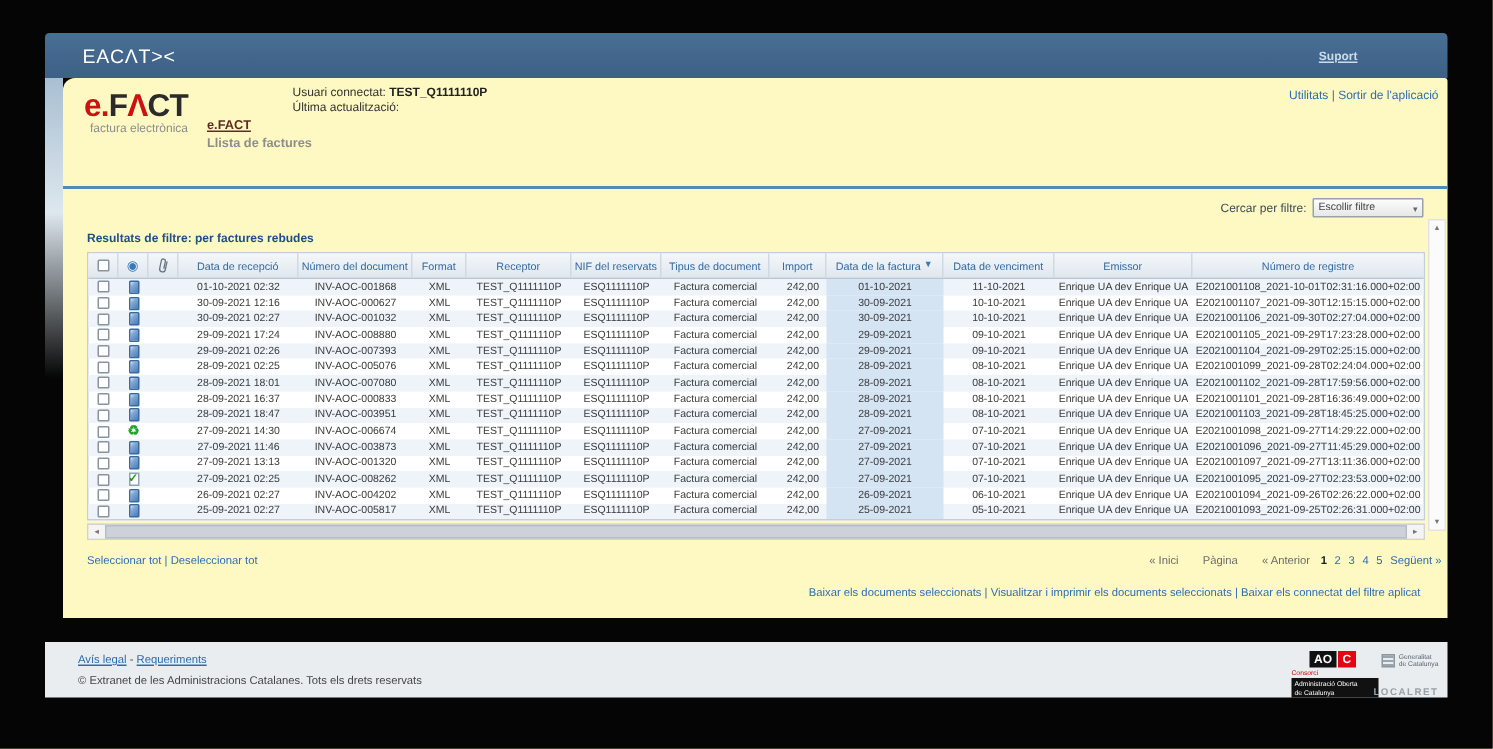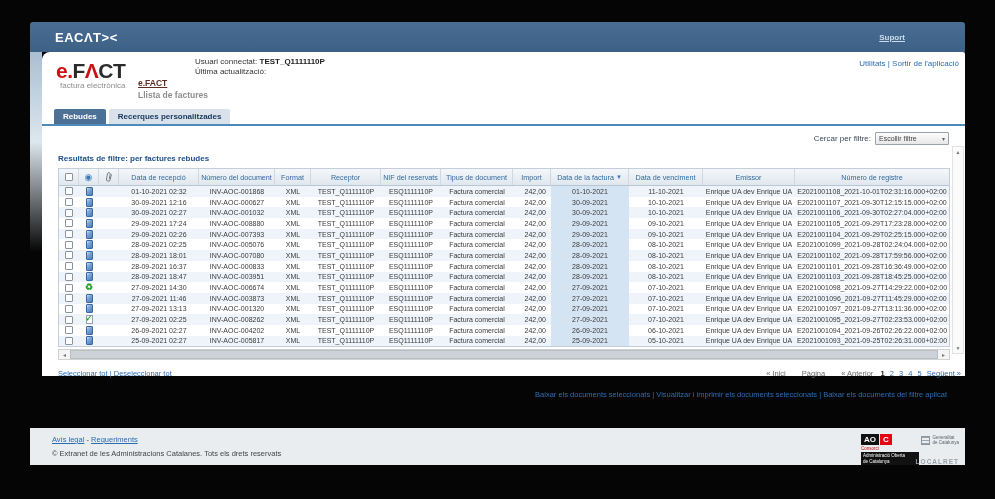--- a/index.html
+++ b/index.html
@@ -5,30 +5,30 @@
   * { box-sizing: border-box; margin: 0; padding: 0; }
   html,body { width: 995px; height: 499px; background: #050505; overflow: hidden;
               font-family: "Liberation Sans", sans-serif; }
   .window { position: absolute; left: 30px; top: 22px; width: 935px; height: 443px; }
 
   
   .topbar { position: absolute; left: 0; top: 0; width: 100%; height: 30px;
             background: linear-gradient(#4a6f94, #3d6085);
             display: flex; align-items: center; justify-content: space-between;
             padding: 0 60px 0 25px; border-radius: 3px 3px 0 0; }
-  .eacat-logo { color: #fff; font-weight: bold; font-size: 13px; letter-spacing: .5px; }
+  .eacat-logo { color: #fff; font-weight: normal; font-size: 13px; letter-spacing: .5px; }
   .support-link { color: #cadced; font-size: 8px; font-weight: bold; text-decoration: underline; cursor: pointer; }
 
   
   .left-strip { position: absolute; left: 0; top: 30px; width: 12px; height: 200px;
                 background: linear-gradient(180deg, #a9bfd2, #dde7ee 45%, rgba(255,255,255,0)); }
 
   
-  .main { position: absolute; left: 12px; top: 30px; right: 0; height: 324px;
-          background: #ffffff; border-radius: 8px 2px 0 0; }
+  .main { position: absolute; left: 12px; top: 30px; right: 0; height: 360px;
+          background: #fef9c3; border-radius: 8px 2px 0 0; }
 
   .brand { position: absolute; left: 14px; top: 7px; }
   .brand-word { font-size: 21px; font-weight: bold; letter-spacing: -.5px; }
   .brand-red { color: #cc1111; } .brand-dark { color: #2b2b2b; }
   .brand-tagline { font-size: 8px; color: #8d8d8d; text-align: right; margin-top: -2px; }
 
   .page-heading { position: absolute; left: 96px; top: 26px; font-size: 8.5px; }
   .page-heading .app { font-weight: bold; color: #5f2d20; text-decoration: underline; }
   .page-heading .page { color: #8d8d8d; margin-top: 2px; font-weight: bold; }
 
@@ -107,21 +107,21 @@
   .actions span.link { cursor: pointer; }
 
   
   .footer { position: absolute; left: 0; bottom: 0; width: 100%; height: 37px; background: #e9edf0; }
   .footer-links { position: absolute; left: 22px; top: 7px; font-size: 7.5px; color: #444; }
   .footer-links .link { color: #2a6cae; text-decoration: underline; cursor: pointer; }
   .copyright { position: absolute; left: 22px; top: 21px; font-size: 7.5px; color: #444; }
 
   .aoc { position: absolute; right: 46px; top: 6px; width: 58px; font-size: 0; }
   .aoc-boxes { display: flex; }
-  .aoc-black { background: #111; color: #fff; font-size: 8px; font-weight: bold; padding: 1px 3px; }
+  .aoc-black { background: #111; color: #fff; font-size: 8px; font-weight: bold; padding: 1px 3px; margin-left: 12px; }
   .aoc-red { background: #e30613; color: #fff; font-size: 8px; font-weight: bold; padding: 1px 3px; margin-left: 1px; }
   .aoc-consorci { font-size: 4.5px; color: #c00; margin-top: 1px; }
   .aoc-strip { background: #111; color: #fff; font-size: 4.5px; line-height: 5.5px; padding: 1px 2px; margin-top: 1px; }
 
   .gencat { position: absolute; right: 6px; top: 7px; display: flex; align-items: center; }
   .gencat-icon { width: 9px; height: 9px; background: repeating-linear-gradient(#9aa4ac 0 1.5px, #e9edf0 1.5px 3px);
                  border: 1px solid #8c969e; margin-right: 2px; }
   .gencat-text { font-size: 4.5px; color: #5a636b; line-height: 5px; }
   .localret { position: absolute; right: 6px; top: 30px; font-size: 6.5px; letter-spacing: 1px; color: #99a1a8; font-weight: bold; }
 </style>
@@ -156,24 +156,20 @@
         <b>TEST_Q1111110P</b></div>
       <div>Última actualització:</div>
     </div>
 
     <div class="utils">
       <span class="link">Utilitats</span>
       <span>|</span>
       <span class="link">Sortir de l'aplicació</span>
     </div>
 
-    <div class="tabs">
-      <span class="tab active">Rebudes</span>
-      <span class="tab inactive">Recerques personalitzades</span>
-    </div>
     <div class="tab-underline"></div>
 
     <div class="filter">
       <span>Cercar per filtre:</span>
       <span class="select">
         <span>Escollir filtre</span>
         <span class="arr">▾</span>
       </span>
     </div>
 
@@ -551,21 +547,21 @@
       <span class="pg-link">4</span>
       <span class="pg-link">5</span>
       <span class="pg-link">Següent »</span>
     </div>
 
     <div class="actions">
       <span class="link">Baixar els documents seleccionats</span>
       <span>|</span>
       <span class="link">Visualitzar i imprimir els documents seleccionats</span>
       <span>|</span>
-      <span class="link">Baixar els documents del filtre aplicat</span>
+      <span class="link">Baixar els connectat del filtre aplicat</span>
     </div>
   </div>
 
   <div class="footer">
     <div class="footer-links">
       <span class="link">Avís legal</span>
       <span>-</span>
       <span class="link">Requeriments</span>
     </div>
     <div class="copyright">© Extranet de les Administracions Catalanes. Tots els drets reservats</div>

